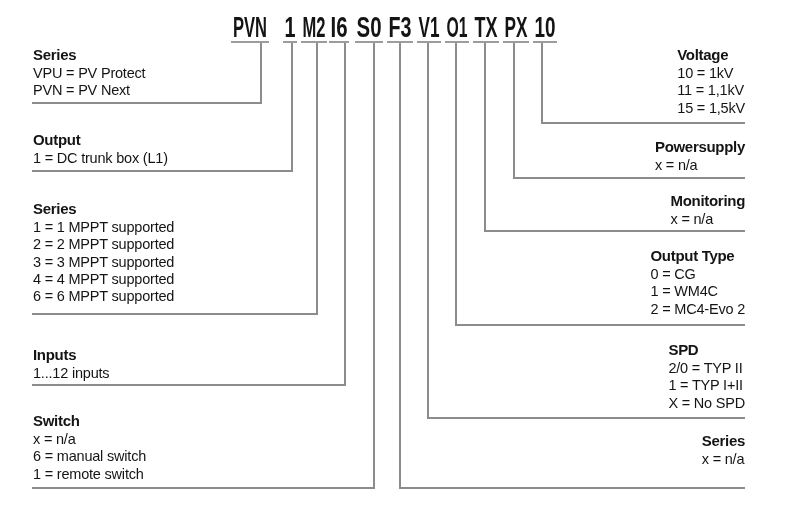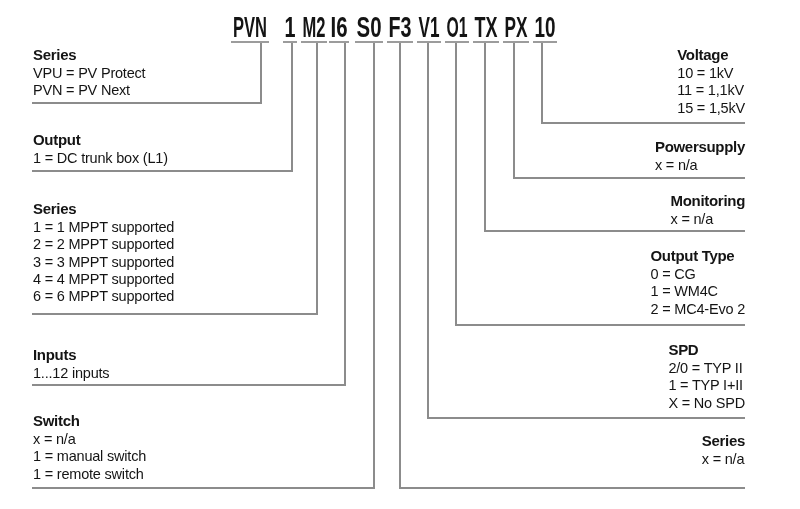--- a/index.html
+++ b/index.html
@@ -122,21 +122,21 @@
   </div>
 
   <div class="sec left" style="left:33px;top:346px">
     <h3>Inputs</h3>
     <div class="it">1...12 inputs</div>
   </div>
 
   <div class="sec left" style="left:33px;top:412px">
     <h3>Switch</h3>
     <div class="it">x = n/a</div>
-    <div class="it">1 = manual switch</div>
+    <div class="it">6 = manual switch</div>
     <div class="it">1 = remote switch</div>
   </div>
 
   <div class="sec right" style="right:55px;top:46px">
     <h3>Voltage</h3>
     <div class="it">10 = 1kV</div>
     <div class="it">11 = 1,1kV</div>
     <div class="it">15 = 1,5kV</div>
   </div>
 

